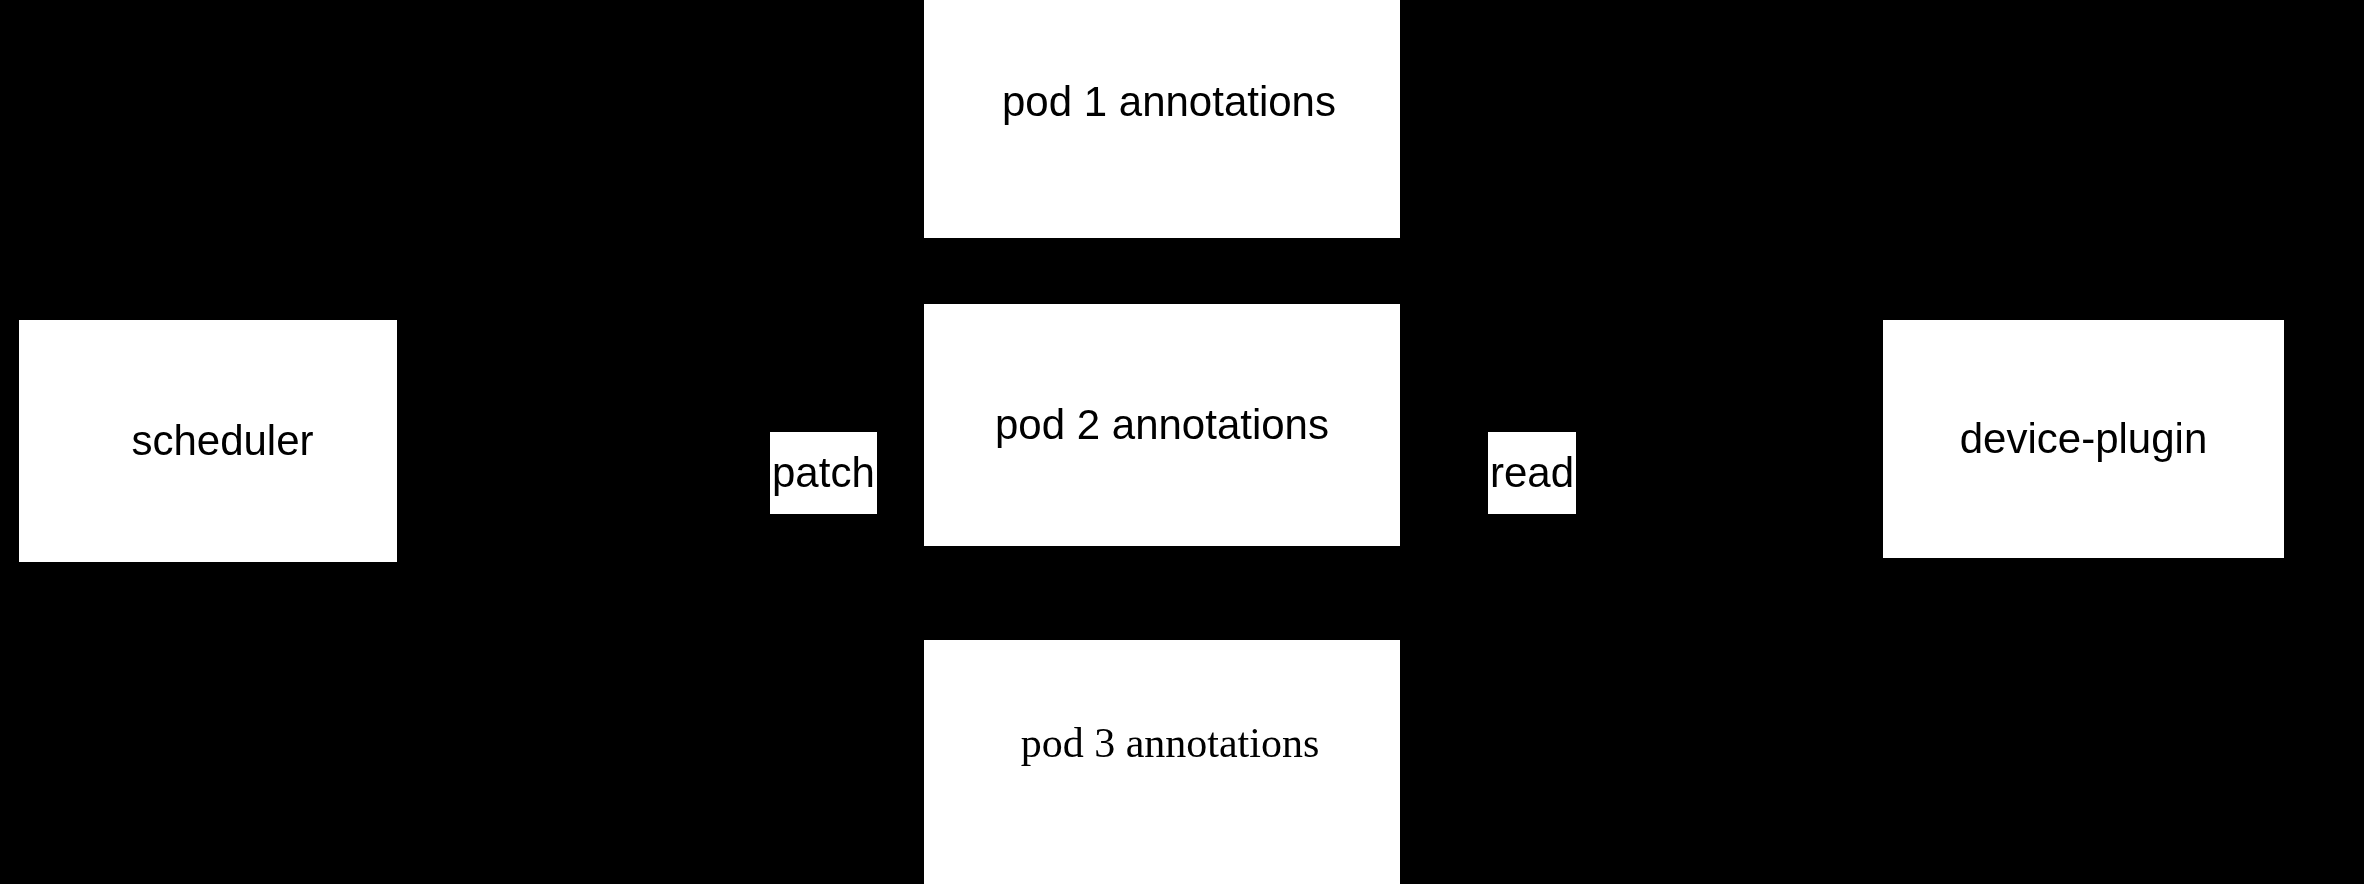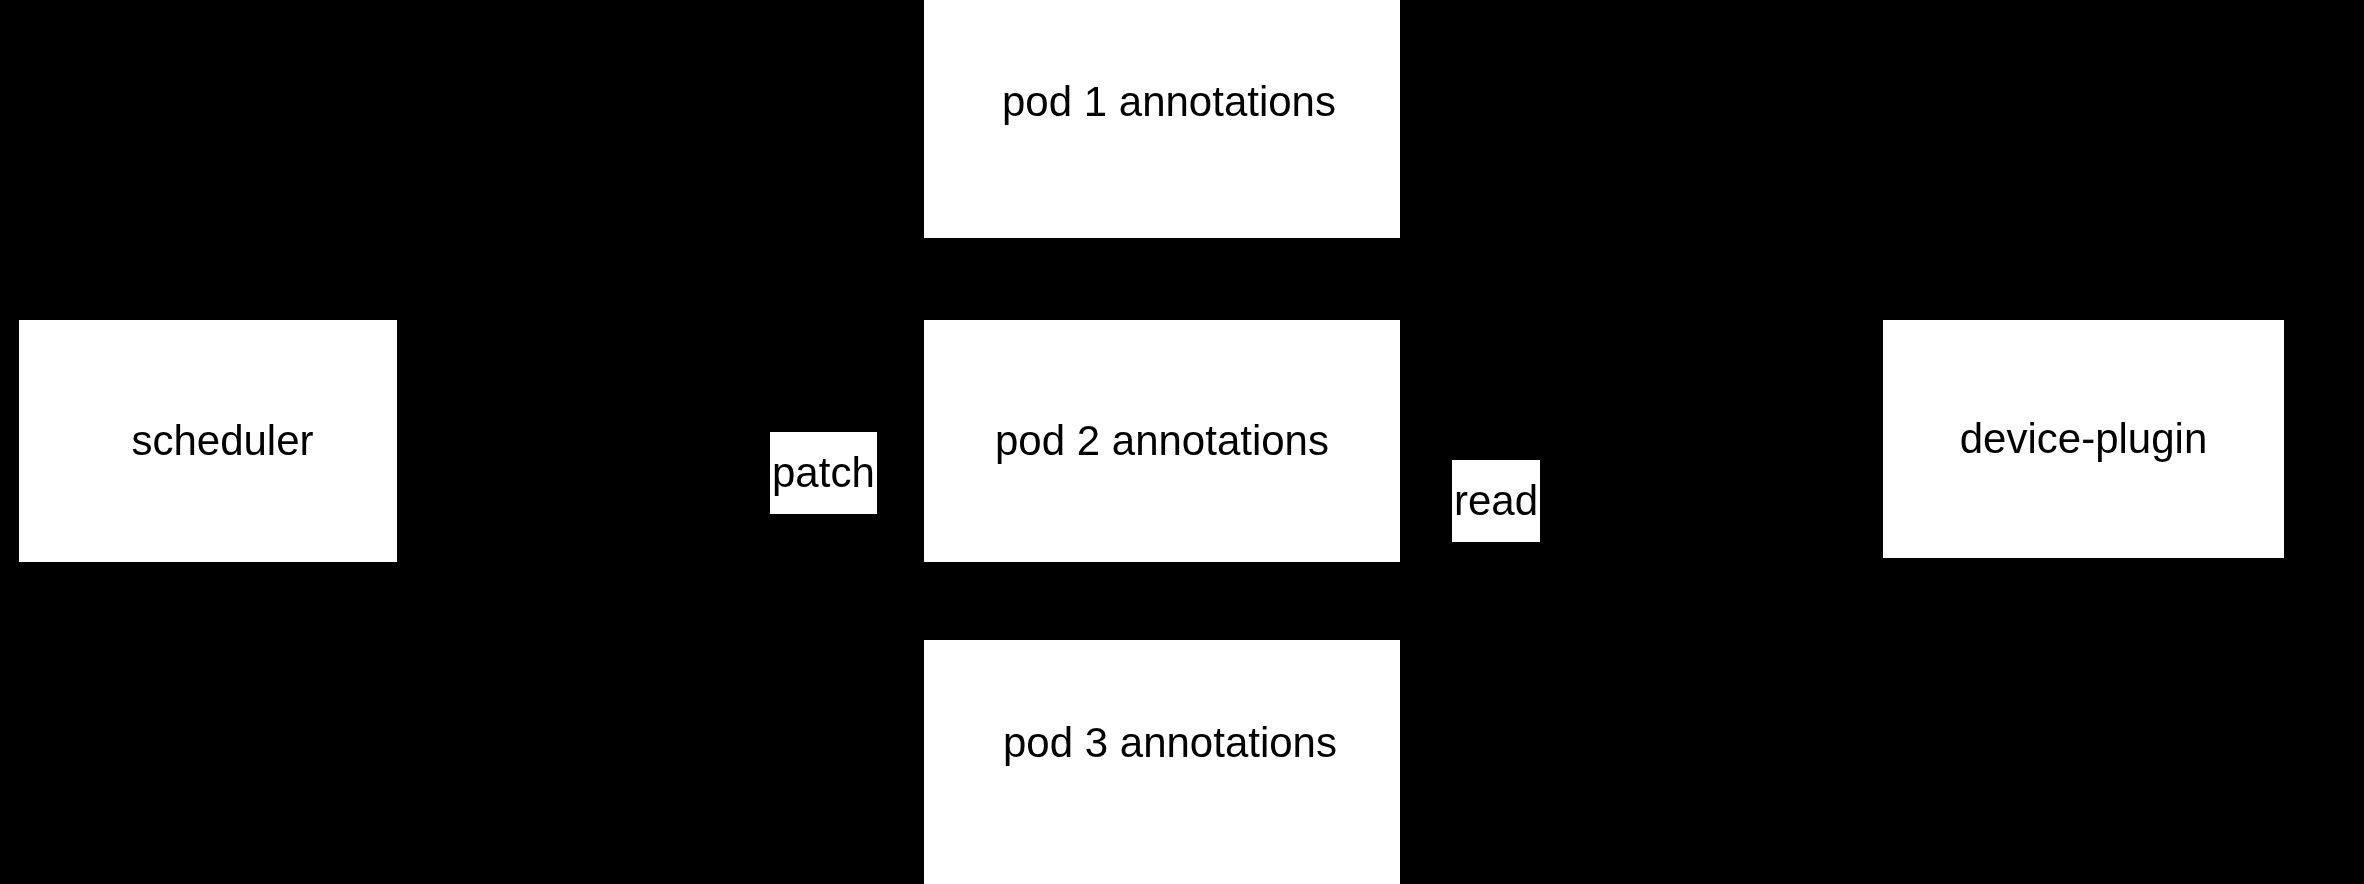--- a/index.html
+++ b/index.html
@@ -26,41 +26,41 @@
     text-align: center;
     font-size: 42px;
     line-height: 1.1;
     font-weight: 400;
     box-sizing: border-box;
     white-space: nowrap;
   }
   
   #node-scheduler     { left: 19px;    top: 320px;  width: 378px; height: 242px; padding-left: 29px; }
   #node-pod1          { left: 924px;  top: -84px;  width: 476px; height: 322px; }
-  #node-pod2          { left: 924px;  top: 320px;  width: 476px; height: 242px; }
+  #node-pod2          { left: 924px;  top: 304px;  width: 476px; height: 242px; }
   #node-pod3          { left: 924px;  top: 640px;  width: 476px; height: 322px; }
   #node-device-plugin { left: 1883px; top: 320px;  width: 401px; height: 238px; }
 
   
   #node-pod1 .node-label { position: absolute; left: 0; right: 0; top: 163px; padding-left: 14px; }
-  #node-pod3 .node-label { position: absolute; left: 16px; right: 0; top: 80px; }
+  #node-pod3 .node-label { position: absolute; left: 16px; right: 0; top: 80px; font-family: Liberation Serif, serif; }
 
   .edge-label {
     position: absolute;
     background: #ffffff;
     color: #000000;
     font-size: 42px;
     line-height: 50px;
     font-weight: 400;
     white-space: nowrap;
     padding: 16px 2px;
     box-sizing: border-box;
   }
   #label-patch { left: 770px;  top: 432px; }
-  #label-read  { left: 1452px; top: 432px; margin-top: 28px; }
+  #label-read  { left: 1488px; top: 432px; }
 </style>
 </head>
 <body>
 
 <div id="canvas">
 
   <div class="node" id="node-scheduler">
     <span class="node-label">scheduler</span>
   </div>
 

